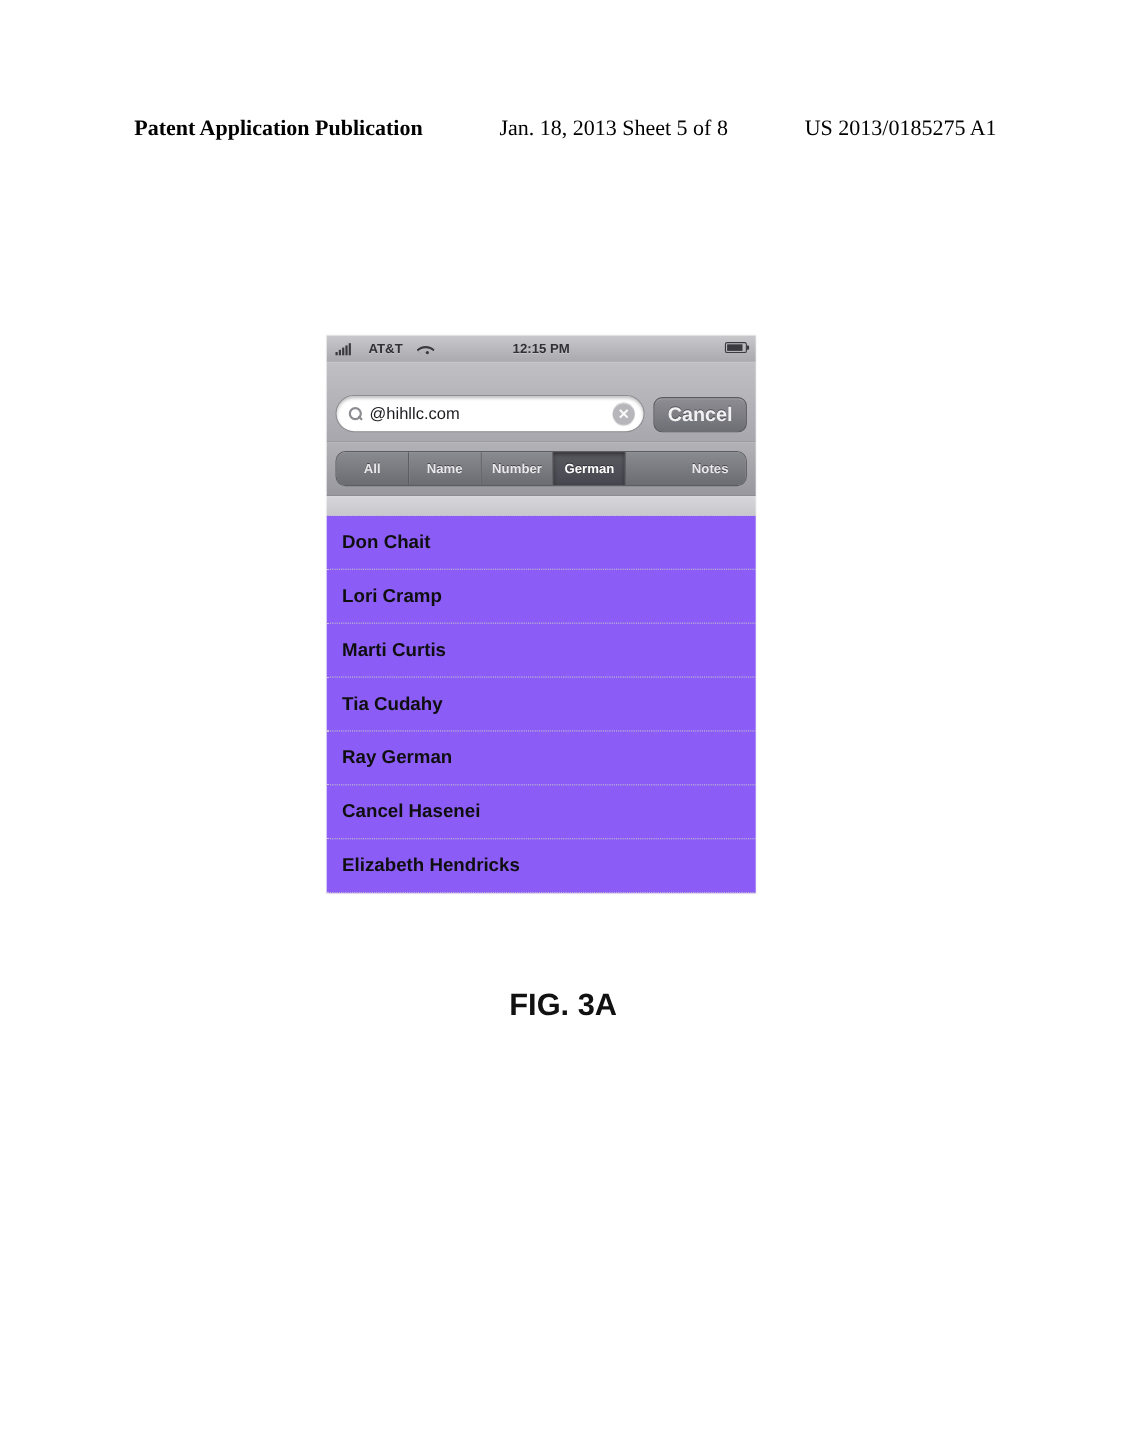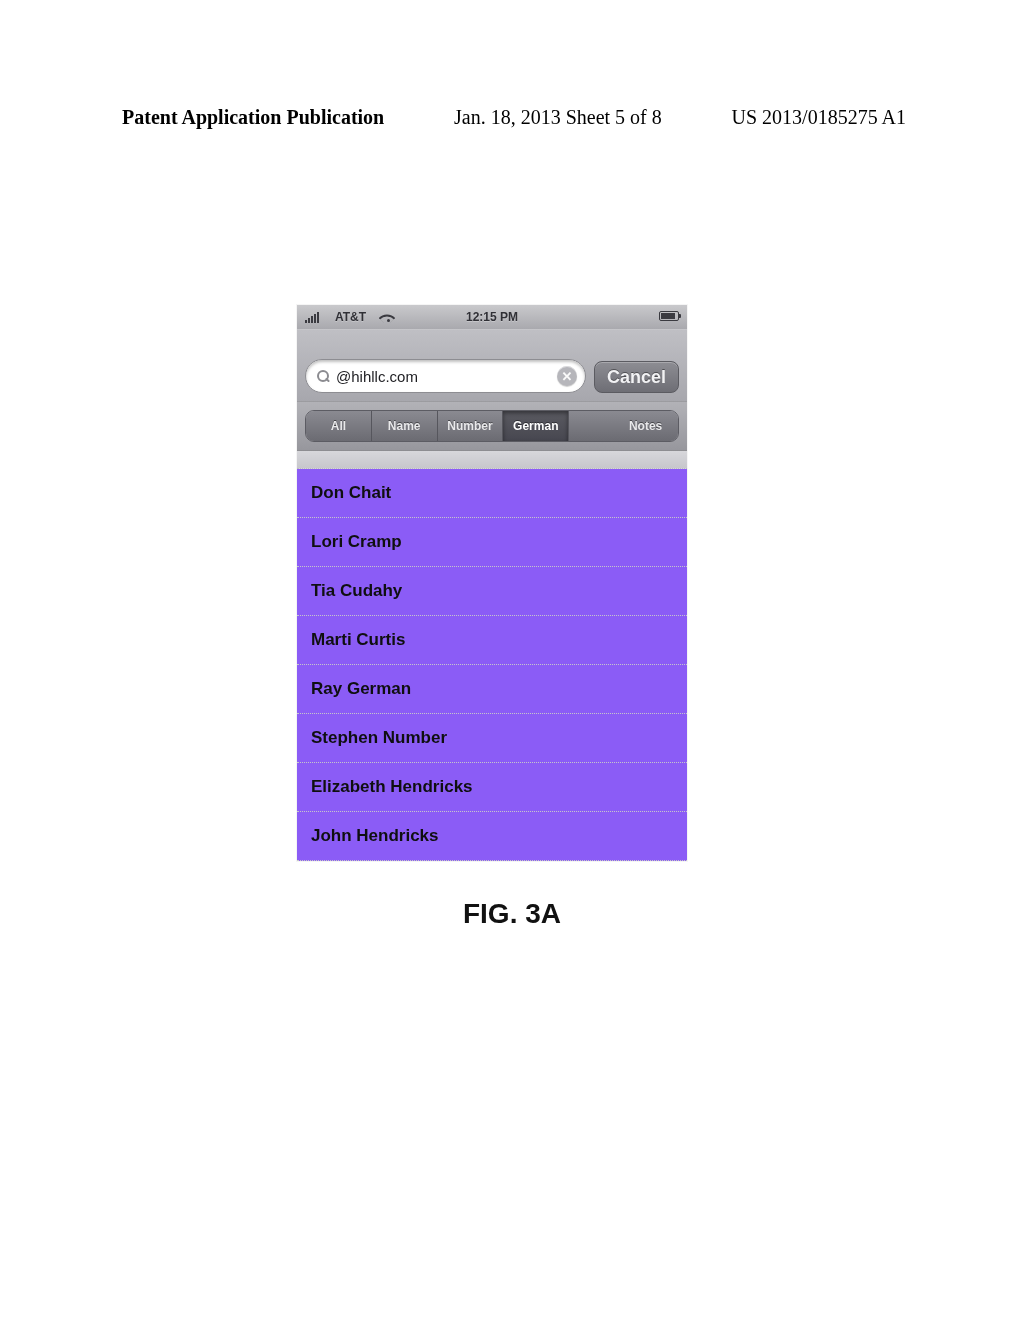--- a/index.html
+++ b/index.html
@@ -197,25 +197,24 @@
         <button class="active">German</button>
         <button>Notes</button>
       </div>
     </div>
 
     <div class="section-spacer"></div>
 
     <div class="results">
       <div class="row">Don Chait</div>
       <div class="row">Lori Cramp</div>
+      <div class="row">Marti Curtis</div>
       <div class="row">Tia Cudahy</div>
-      <div class="row">Marti Curtis</div>
       <div class="row">Ray German</div>
-      <div class="row">Stephen Number</div>
+      <div class="row">Cancel Hasenei</div>
       <div class="row">Elizabeth Hendricks</div>
-      <div class="row">John Hendricks</div>
     </div>
 
   </div>
 
   <div class="fig-caption">FIG. 3A</div>
 
 </div>
 
 </body></html>

